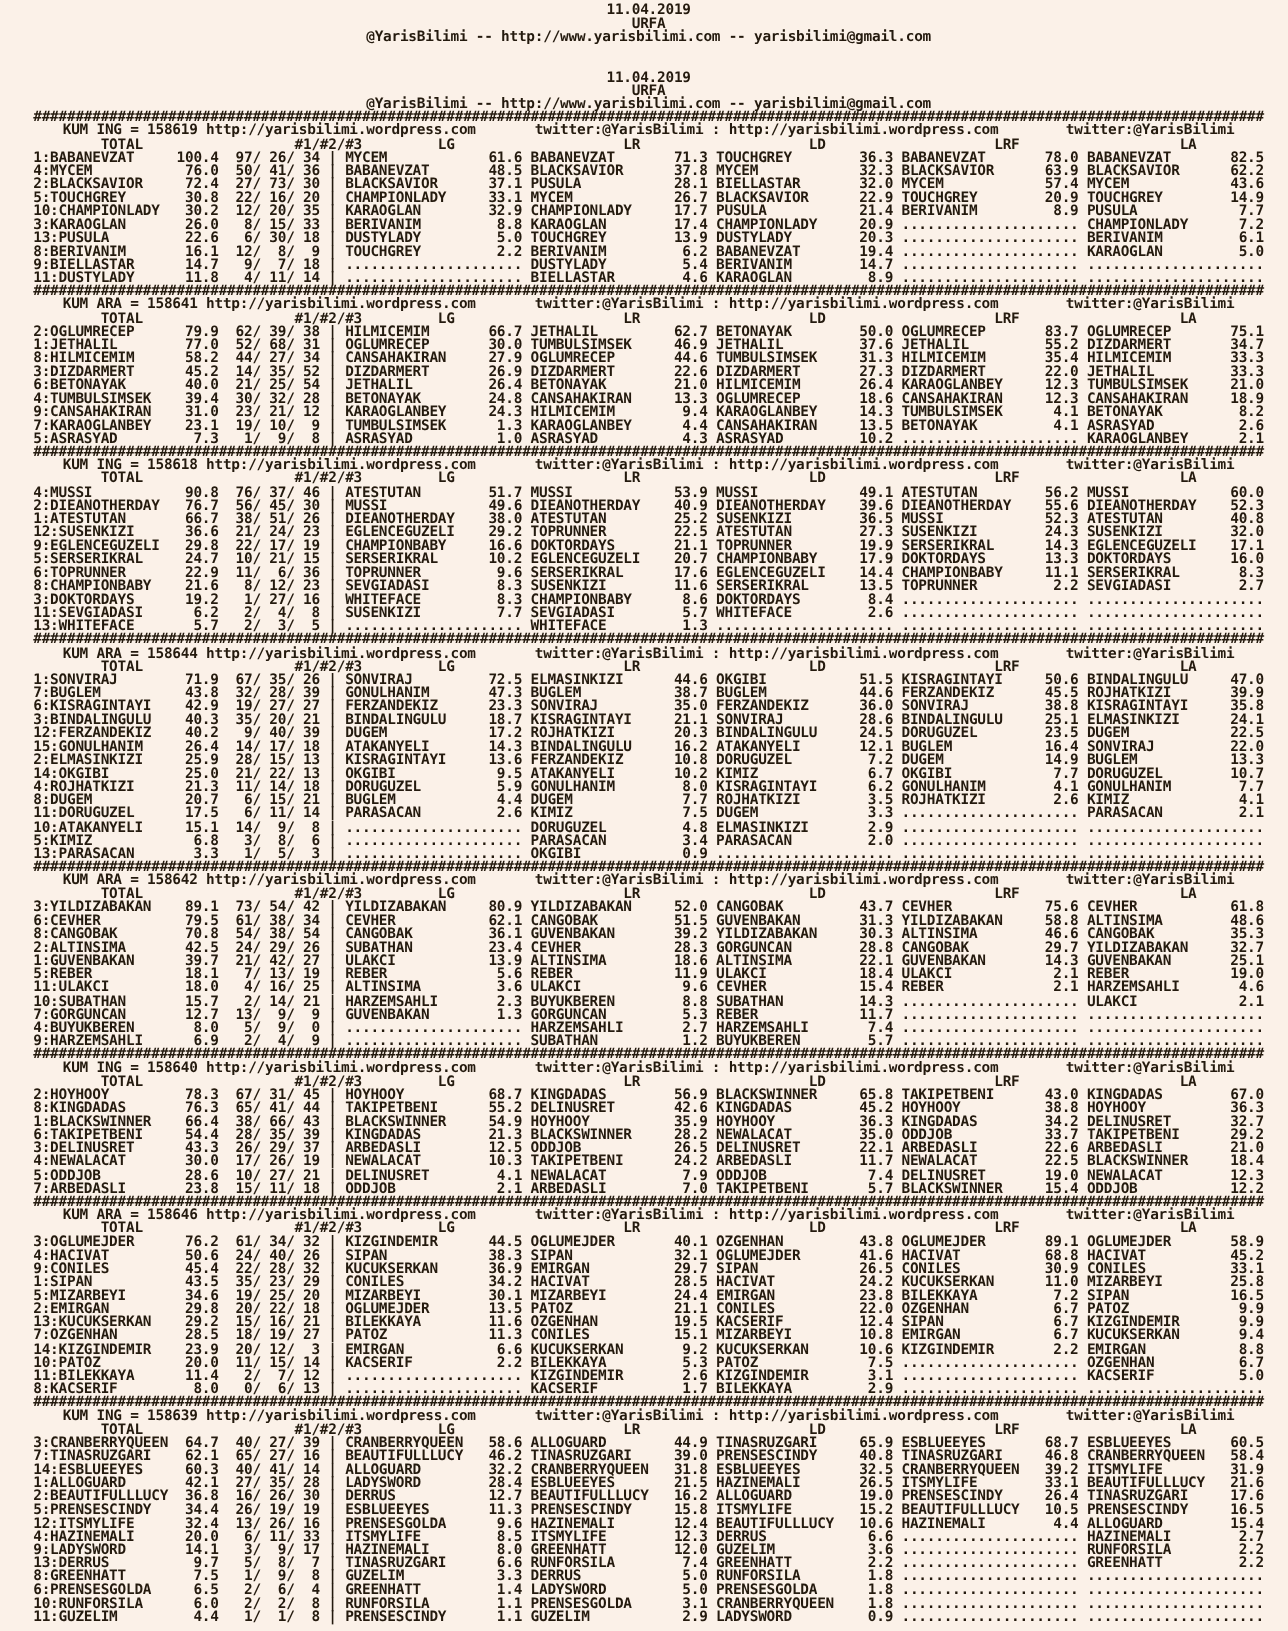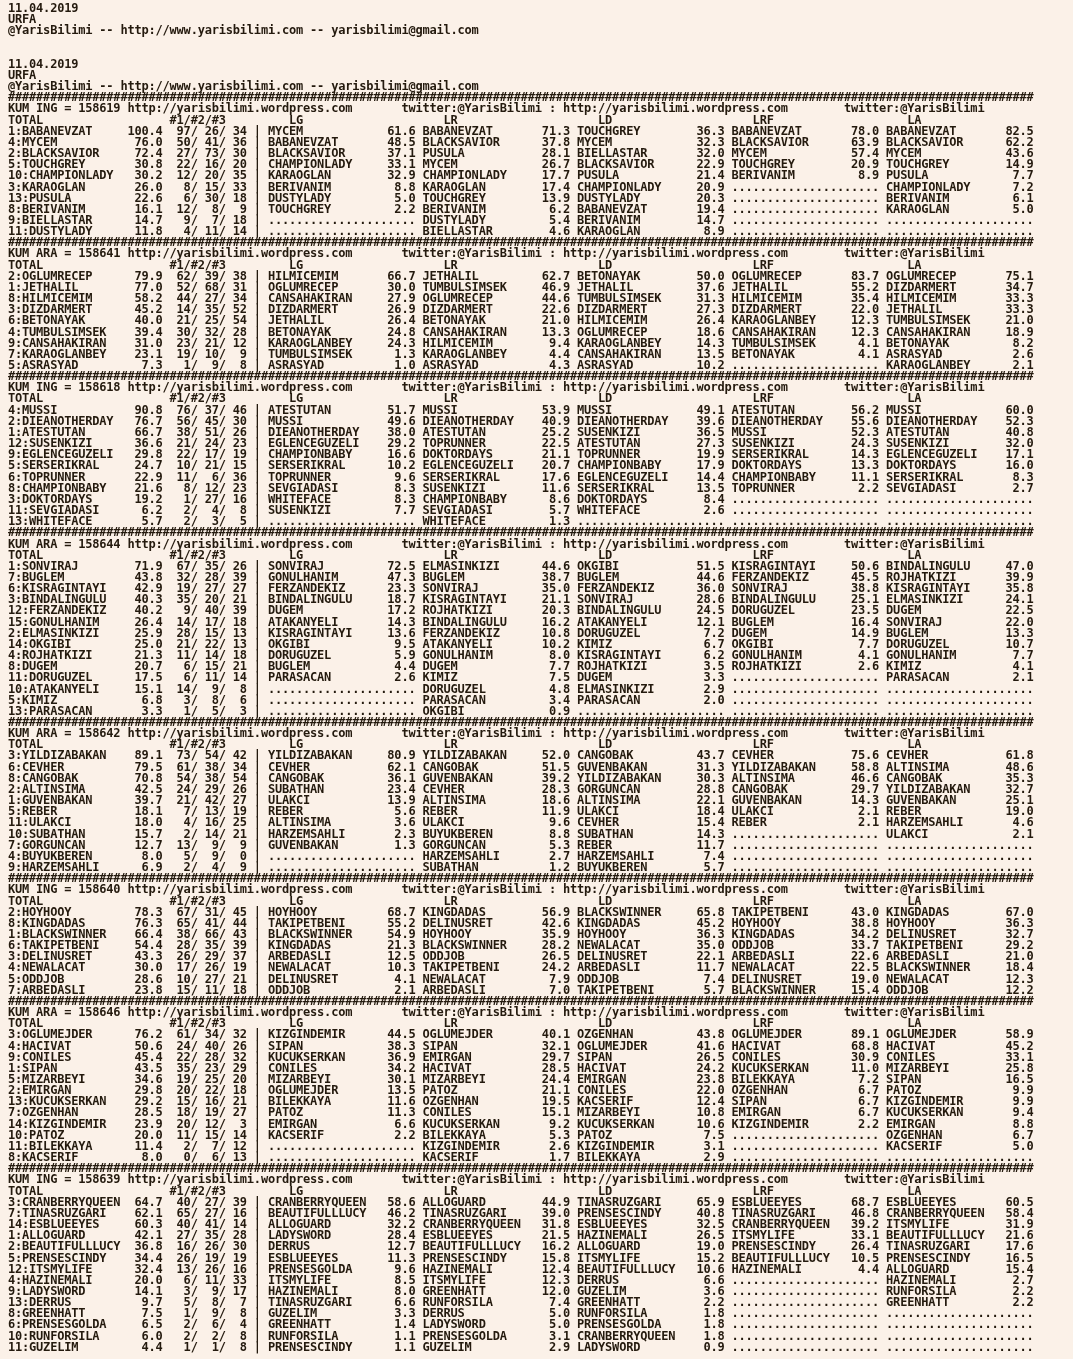--- a/index.html
+++ b/index.html
@@ -13,20 +13,21 @@
   }
   pre.mono{
     margin:0;
     font-family:"DejaVu Sans Mono",monospace;
     font-weight:bold;
     font-size:12px;
     line-height:11.15px;
     letter-spacing:-0.2px;
     color:#241a0e;
     white-space:pre;
+    text-align:center;
   }
 </style>
 </head>
 <body style="background: rgb(251, 241, 232);">
 
 <div id="report">
   <pre class="mono" id="top-block">11.04.2019
 URFA
 @YarisBilimi -- http://www.yarisbilimi.com -- yarisbilimi@gmail.com
 

